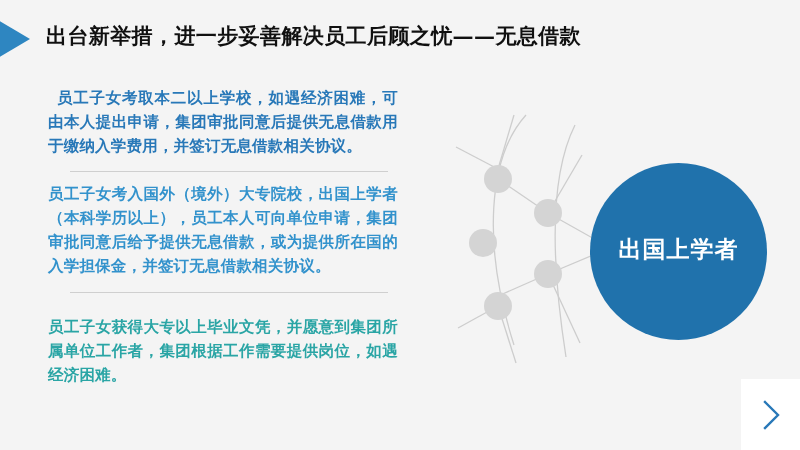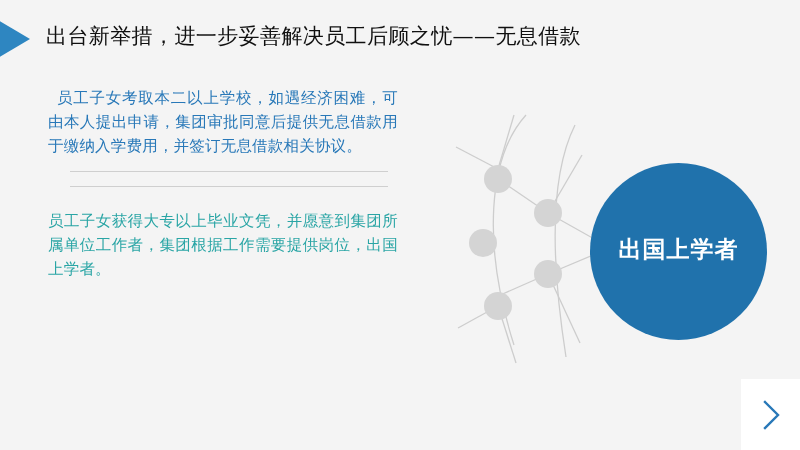--- a/index.html
+++ b/index.html
@@ -42,39 +42,39 @@
     border-top: 19px solid transparent;
     border-bottom: 19px solid transparent;
     border-left: 32px solid #2e86c1;
   }
 
   .title-text {
     position: absolute;
     left: 46px;
     top: 0px;
     font-size: 21px;
-    font-weight: normal;
+    font-weight: bold;
     color: #101010;
     letter-spacing: 0.4px;
     white-space: nowrap;
     line-height: 44px;
     font-family: "DejaVu Serif", "Liberation Serif", serif;
   }
 
   
   .text-col {
     position: absolute;
     left: 48px;
     top: 86px;
     width: 350px;
   }
 
   .para {
     font-size: 15.5px;
-    font-weight: normal;
+    font-weight: bold;
     line-height: 24px;
     letter-spacing: 0.2px;
     text-align: justify;
     word-break: break-all;
   }
 
   .para.p1 {
     color: #2878b8;
     text-indent: 9px;
     padding-bottom: 2px;
@@ -158,24 +158,25 @@
     <div class="title-marker"></div>
     <div class="title-text">出台新举措，进一步妥善解决员工后顾之忧——无息借款</div>
   </div>
 
   <div class="text-col">
 
     <div class="para p1">员工子女考取本二以上学校，如遇经济困难，可由本人提出申请，集团审批同意后提供无息借款用于缴纳入学费用，并签订无息借款相关协议。</div>
 
     <div class="divider d1"></div>
 
+    <div class="para p2">员工子女考入国外（境外）大专院校，出国上学者（本科学历以上），员工本人可向单位申请，集团审批同意后给予提供无息借款，或为提供所在国的入学担保金，并签订无息借款相关协议。</div>
 
     <div class="divider d2"></div>
 
-    <div class="para p3">员工子女获得大专以上毕业文凭，并愿意到集团所属单位工作者，集团根据工作需要提供岗位，出国上学者。</div>
+    <div class="para p3">员工子女获得大专以上毕业文凭，并愿意到集团所属单位工作者，集团根据工作需要提供岗位，如遇经济困难。</div>
   </div>
 
   <div class="network">
     <svg width="210" height="270" viewBox="0 0 210 270" xmlns="http://www.w3.org/2000/svg">
       <g stroke="#cdcdcd" stroke-width="1.3" fill="none">
 
         <path d="M 96 20 C 58 62, 52 150, 84 250"></path>
 
         <path d="M 145 30 C 120 80, 120 160, 136 262"></path>
 

